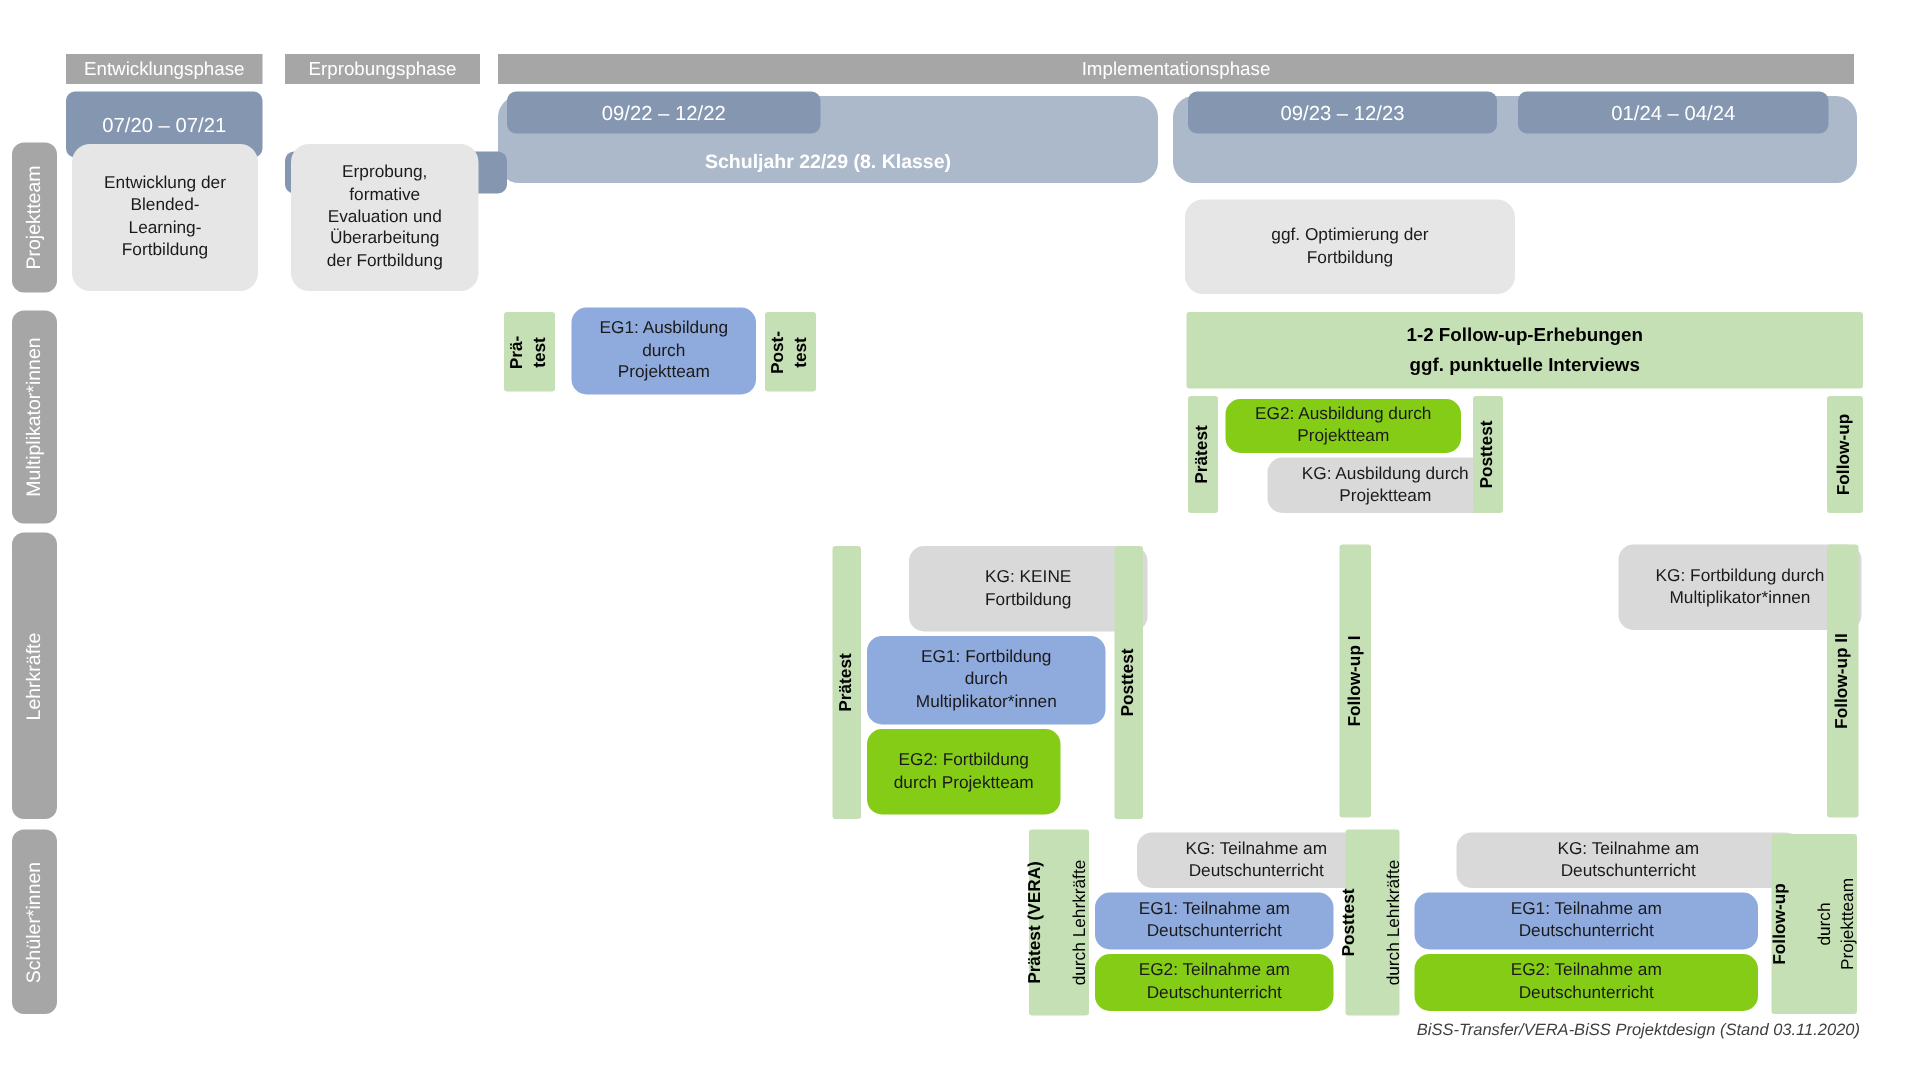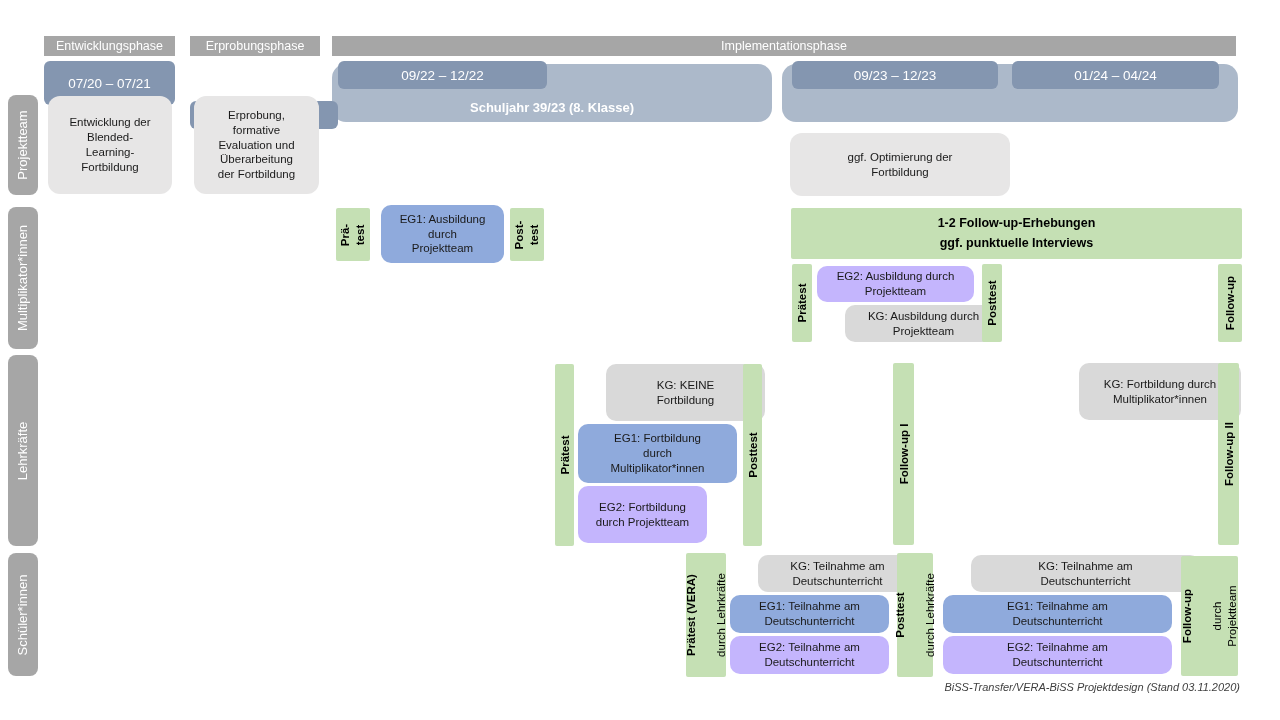--- a/index.html
+++ b/index.html
@@ -13,41 +13,41 @@
   .band { background:#ACB9CA; border-radius:14px; }
   .sy { color:#fff; font-weight:bold; font-size:13px; text-align:center; }
   .rlabel { background:#A6A6A6; border-radius:8px; }
   .rlabel .vtext { color:#fff; font-size:13px; white-space:nowrap; }
   .box { font-size:11.5px; line-height:1.3; white-space:pre-line; color:#1a1a1a; }
   .r10 { border-radius:10px; }
   .r12 { border-radius:12px; }
   .lgray { background:#E7E6E6; }
   .kgray { background:#D9D9D9;margin-left:28px; }
   .eg1 { background:#8FAADC; }
-  .eg2 { background:#c4b5fd; }
+  .eg2 { background:#84cc16; }
   .green { background:#C5E0B4; border-radius:2px; }
   .bigbox { font-weight:bold; font-size:12.5px; line-height:1.55; white-space:pre-line; color:#000; }
   .vtext { position:absolute; left:50%; top:50%; transform:translate(-50%,-50%) rotate(-90deg);
            white-space:pre-line; text-align:center; width:max-content; line-height:1.3; }
   .vbar .vtext { font-size:11.5px; color:#000; }
   .b { font-weight:bold; }
   .footer { font-style:italic; font-size:11px; color:#3f3f3f; white-space:nowrap; }
 </style>
 </head>
 <body>
 
 <div class="canvas">
 
   <div class="abs phase flexc" style="left:44px;top:36px;width:131px;height:20px;">Entwicklungsphase</div>
   <div class="abs phase flexc" style="left:190px;top:36px;width:130px;height:20px;">Erprobungsphase</div>
   <div class="abs phase flexc" style="left:332px;top:36px;width:904px;height:20px;">Implementationsphase</div>
 
   <div class="abs band" style="left:332px;top:64px;width:440px;height:58px;"></div>
   <div class="abs band" style="left:782px;top:64px;width:456px;height:58px;"></div>
-  <div class="abs sy" style="left:332px;top:98px;width:440px;height:20px;line-height:20px;">Schuljahr 39/23 (8. Klasse)</div>
+  <div class="abs sy" style="left:332px;top:98px;width:440px;height:20px;line-height:20px;">Schuljahr 22/29 (8. Klasse)</div>
 
   <div class="abs datebar flexc" style="left:44px;top:61px;width:131px;height:44px;">07/20 – 07/21</div>
   <div class="abs datebar flexc" style="left:190px;top:61px;width:148px;height:28px;margin-top:40px;">08/21 – 07/22</div>
   <div class="abs datebar flexc" style="left:338px;top:61px;width:209px;height:28px;">09/22 – 12/22</div>
   <div class="abs datebar flexc" style="left:792px;top:61px;width:206px;height:28px;">09/23 – 12/23</div>
   <div class="abs datebar flexc" style="left:1012px;top:61px;width:207px;height:28px;">01/24 – 04/24</div>
 
   <div class="abs rlabel" style="left:8px;top:95px;width:30px;height:100px;">
       <div class="vtext">Projektteam</div>
     </div>

